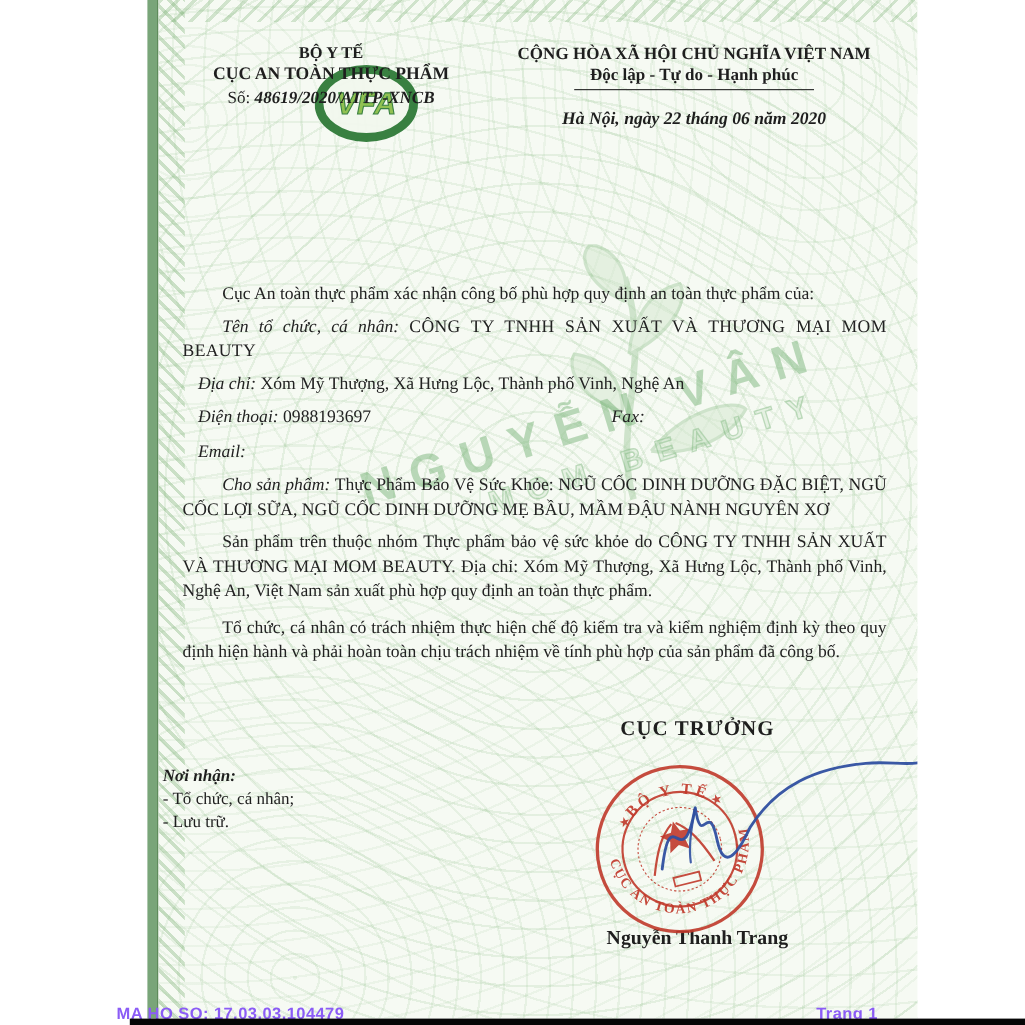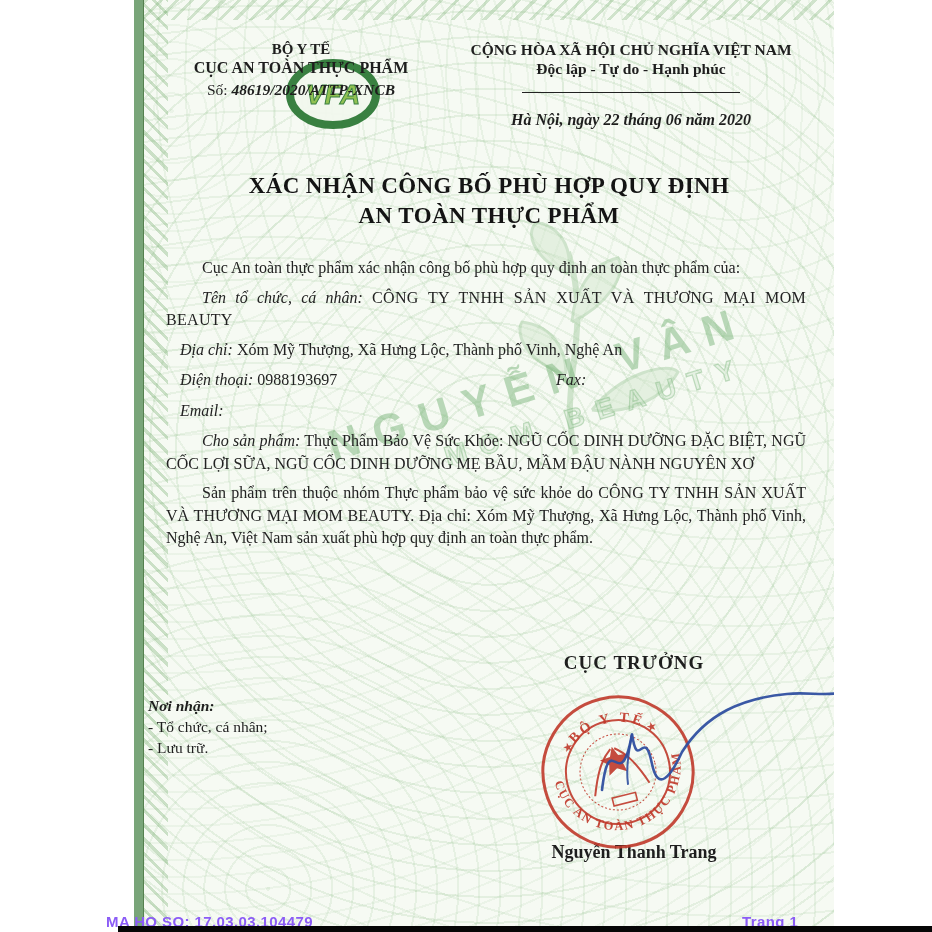--- a/index.html
+++ b/index.html
@@ -32,21 +32,21 @@
   
   .hdr-left{position:absolute;left:7px;top:40px;width:300px;text-align:center;z-index:2;}
   .hdr-left .l1{font-weight:bold;font-size:15px;line-height:18px;}
   .hdr-left .l2{font-weight:bold;font-size:16px;line-height:19px;}
   .so-line{margin-top:4px;font-size:15.5px;}
   .so-line .so-num{font-style:italic;font-weight:bold;}
   .vfa-logo{position:absolute;left:142px;top:58px;z-index:1;opacity:.95;}
   .hdr-right{position:absolute;left:297px;top:40px;width:380px;text-align:center;z-index:2;}
   .hdr-right .l1{font-weight:bold;font-size:15.5px;line-height:19px;}
   .hdr-right .l2{display:inline-block;font-weight:bold;font-size:15.5px;line-height:19px;
-                 border-bottom:1.5px solid #222;padding:0 14px 14px;}
+                 border-bottom:1.5px solid #222;padding:0 14px 3px;}
   .hdr-right .l3{margin-top:18px;font-weight:bold;font-style:italic;font-size:16px;}
 
   
   .title{position:absolute;left:0;top:171px;width:100%;text-align:center;z-index:2;
          font-weight:bold;font-size:23px;line-height:30px;color:#141414;letter-spacing:.4px;}
 
   
   .body{position:absolute;left:22px;top:257px;width:640px;z-index:2;
         font-size:16px;line-height:22.5px;color:#222;}
   .body p{margin:0 0 7px;text-align:justify;text-indent:36px;}
@@ -109,33 +109,30 @@
         <span class="so-num">48619/2020/ATTP-XNCB</span>
       </div>
     </div>
 
     <div class="hdr-right">
       <div class="l1">CỘNG HÒA XÃ HỘI CHỦ NGHĨA VIỆT NAM</div>
       <div><span class="l2">Độc lập - Tự do - Hạnh phúc</span></div>
       <div class="l3">Hà Nội, ngày 22 tháng 06 năm 2020</div>
     </div>
 
-    <div class="title">
-      <div>XÁC NHẬN CÔNG BỐ PHÙ HỢP QUY ĐỊNH</div>
-      <div>AN TOÀN THỰC PHẨM</div>
-    </div>
 
     <div class="body">
       <p>Cục An toàn thực phẩm xác nhận công bố phù hợp quy định an toàn thực phẩm của:</p>
       <p><span class="lbl">Tên tổ chức, cá nhân:</span> <span class="upper">CÔNG TY TNHH SẢN XUẤT VÀ THƯƠNG MẠI MOM BEAUTY</span></p>
       <div class="row"><span class="lbl">Địa chỉ:</span> <span>Xóm Mỹ Thượng, Xã Hưng Lộc, Thành phố Vinh, Nghệ An</span></div>
       <div class="row"><span class="lbl">Điện thoại:</span> <span>0988193697</span><span class="fax">Fax:</span></div>
       <div class="row"><span class="lbl">Email:</span></div>
       <p><span class="lbl">Cho sản phẩm:</span> <span>Thực Phẩm Bảo Vệ Sức Khỏe: NGŨ CỐC DINH DƯỠNG ĐẶC BIỆT, NGŨ CỐC LỢI SỮA, NGŨ CỐC DINH DƯỠNG MẸ BẦU, MẦM ĐẬU NÀNH NGUYÊN XƠ</span></p>
       <p>Sản phẩm trên thuộc nhóm Thực phẩm bảo vệ sức khỏe do CÔNG TY TNHH SẢN XUẤT VÀ THƯƠNG MẠI MOM BEAUTY. Địa chỉ: Xóm Mỹ Thượng, Xã Hưng Lộc, Thành phố Vinh, Nghệ An, Việt Nam sản xuất phù hợp quy định an toàn thực phẩm.</p>
+      <p class="mt">Tổ chức, cá nhân có trách nhiệm thực hiện chế độ kiểm tra và kiểm nghiệm định kỳ theo quy định hiện hành và phải hoàn toàn chịu trách nhiệm về tính phù hợp của sản phẩm đã công bố.</p>
     </div>
 
     <div class="recipients">
       <div class="rl">Nơi nhận:</div>
       <div>- Tổ chức, cá nhân;</div>
       <div>- Lưu trữ.</div>
     </div>
 
     <div class="director">CỤC TRƯỞNG</div>
 

